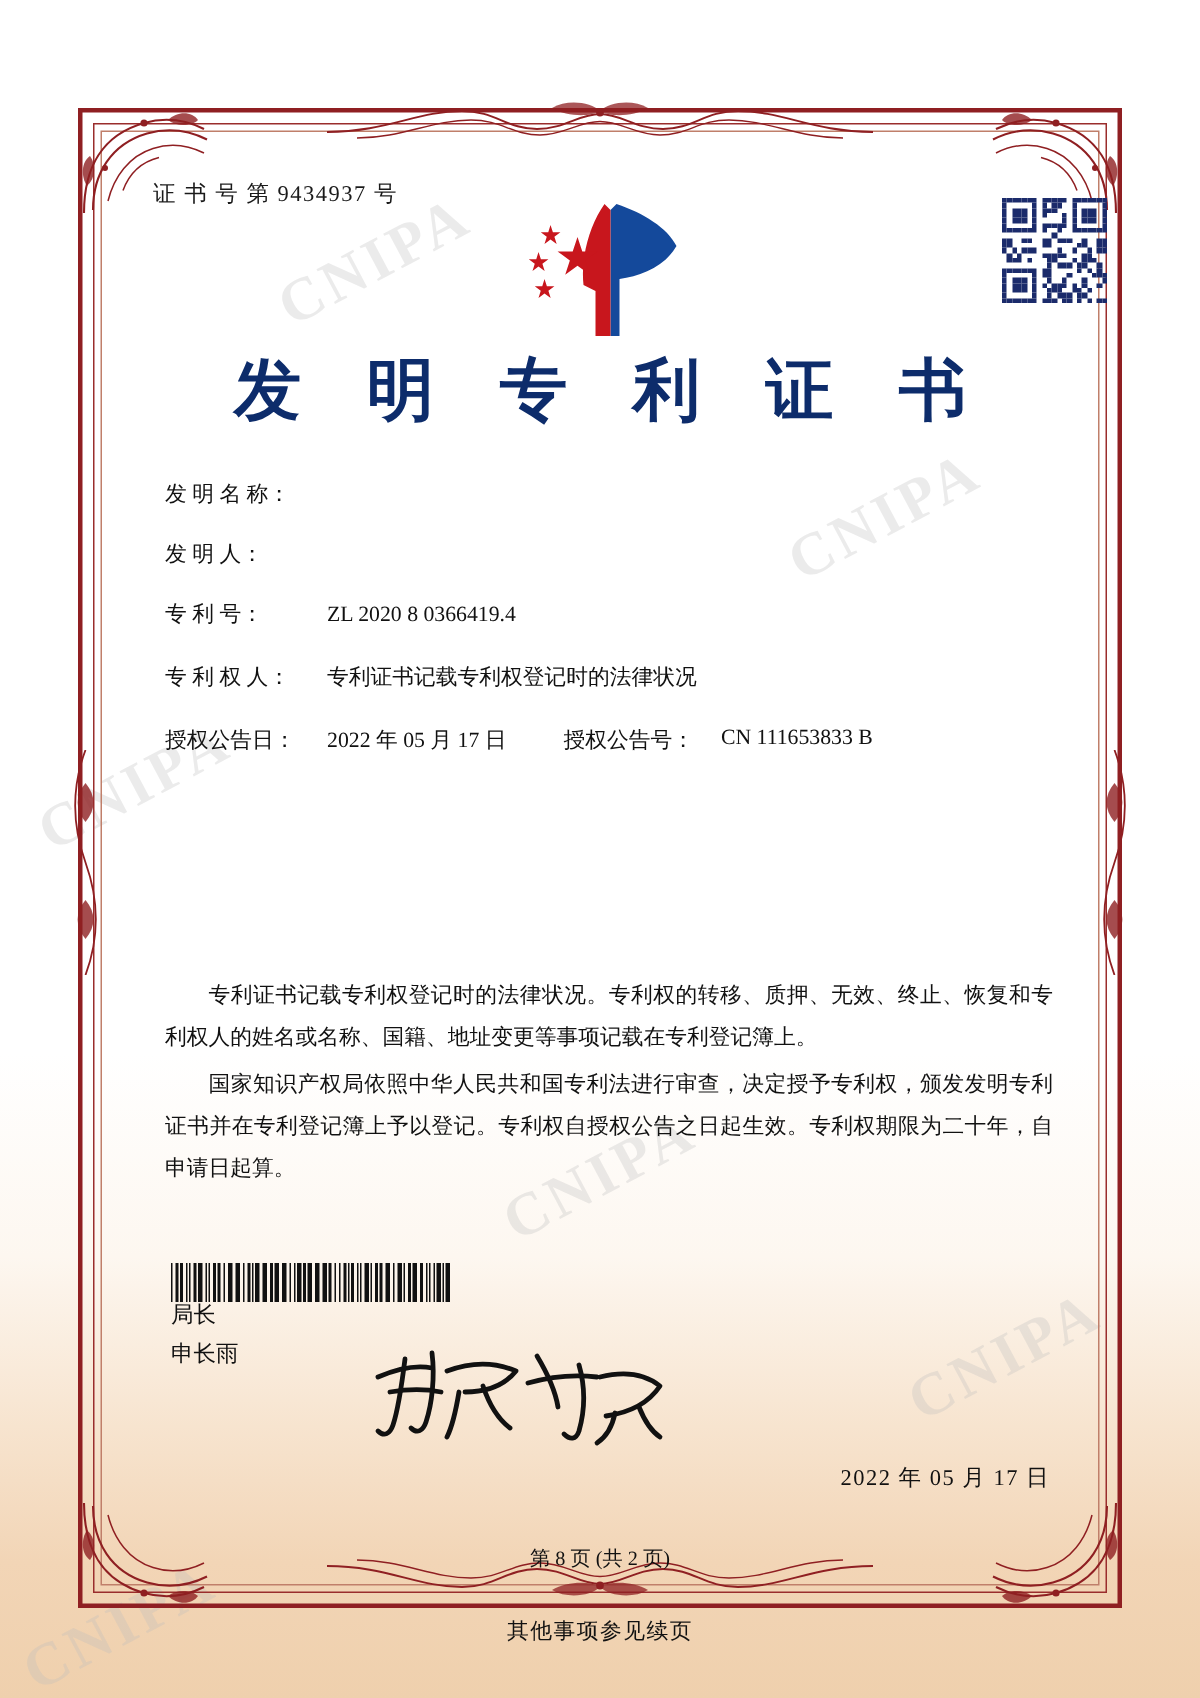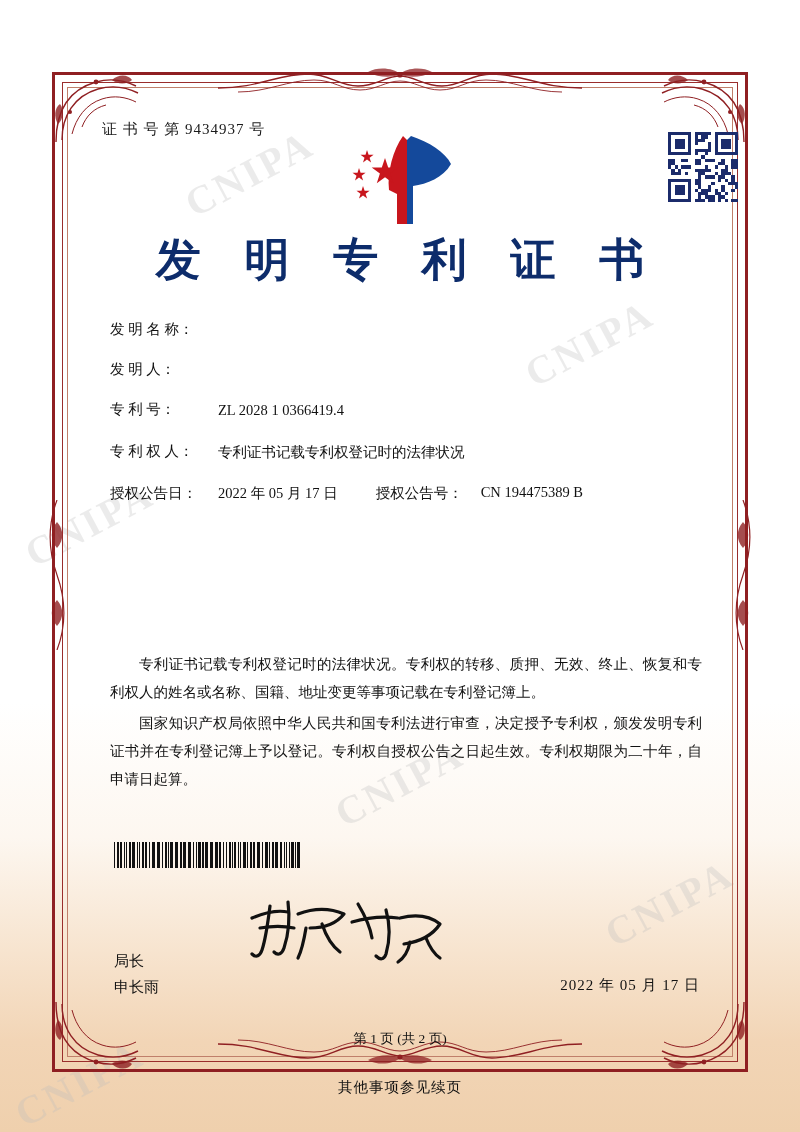--- a/index.html
+++ b/index.html
@@ -228,21 +228,21 @@
     display: flex;
     align-items: stretch;
     overflow: hidden;
   }
   .barcode i { display: block; height: 100%; background: #111; }
 
   
   .sig-block {
     position: absolute;
     left: 14px;
-    top: 828px;
+    top: 744px;
     font-size: 15px;
     line-height: 1.75;
     color: #111;
   }
   .signature {
     position: absolute;
     left: 140px;
     top: 768px;
     width: 210px;
     height: 80px;
@@ -841,35 +841,35 @@
       <div class="row">
         <div class="label">发 明 名 称：</div>
       </div>
 
       <div class="row">
         <div class="label">发 明 人：</div>
       </div>
 
       <div class="row">
         <div class="label">专 利 号：</div>
-        <div class="value">ZL 2028 1 0366419.4</div>
+        <div class="value">ZL 2020 8 0366419.4</div>
       </div>
 
 
       <div class="row">
         <div class="label">专 利 权 人：</div>
         <div class="value">专利证书记载专利权登记时的法律状况</div>
       </div>
 
 
       <div class="row inline-2">
         <div class="label">授权公告日：</div>
         <div style="flex:0 0 auto;">2022 年 05 月 17 日</div>
         <div class="label2">授权公告号：</div>
-        <div style="flex:0 0 auto;">CN 194475389 B</div>
+        <div style="flex:0 0 auto;">CN 111653833 B</div>
       </div>
 
     </div>
 
     <div class="paragraphs">
       <p>专利证书记载专利权登记时的法律状况。专利权的转移、质押、无效、终止、恢复和专利权人的姓名或名称、国籍、地址变更等事项记载在专利登记簿上。</p>
       <p>国家知识产权局依照中华人民共和国专利法进行审查，决定授予专利权，颁发发明专利证书并在专利登记簿上予以登记。专利权自授权公告之日起生效。专利权期限为二十年，自申请日起算。</p>
     </div>
 
     <div class="barcode" id="barcode">
@@ -947,19 +947,19 @@
         <path d="M112 34 C126 30 142 28 158 30"></path>
         <path d="M146 22 C150 36 150 52 146 66 C144 72 140 72 136 68"></path>
         <path d="M160 30 C176 26 190 28 200 36 C192 48 178 54 164 56"></path>
         <path d="M170 54 C168 64 164 70 158 74"></path>
         <path d="M186 50 C190 60 194 66 200 70"></path>
       </svg>
     </div>
 
     <div class="issue-date">2022 年 05 月 17 日</div>
 
-    <div class="page-num">第 1 页 (共 2 页)</div>
+    <div class="page-num">第 8 页 (共 2 页)</div>
 
   </div>
 
   <div class="footer-note">其他事项参见续页</div>
 
 </div>
 
 </body></html>

